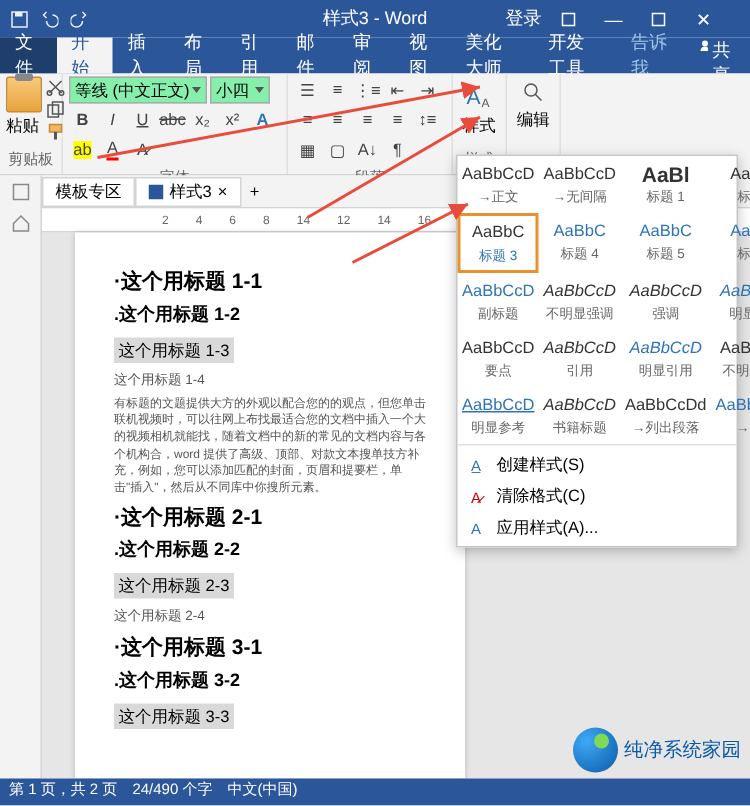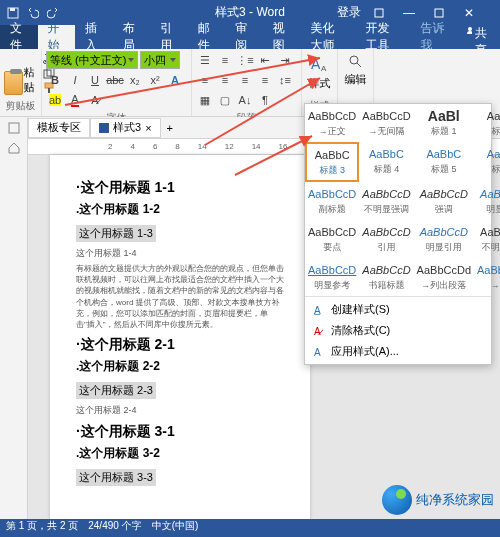--- a/index.html
+++ b/index.html
@@ -14,28 +14,28 @@
 .rtab{padding:0 10px;height:24px;display:flex;align-items:center}
 .rtab.file{background:#1e3e6e}
 .rtab.active{background:#f3f3f3;color:#2b579a}
 .rtab.tell{color:#9ec3e6}
 .share-btn{margin-left:auto;padding:0 8px;display:flex;align-items:flex-start;gap:3px}
 .ribbon{height:68px;background:#f3f3f3;border-bottom:1px solid #d4d4d4;display:flex;font-size:11px;position:relative}
 .rgroup{border-right:1px solid #e0e0e0;padding:2px 4px;display:flex;flex-direction:column;justify-content:space-between}
 .rgroup-label{text-align:center;color:#666;font-size:10px;padding-bottom:1px}
 .clip{width:42px}
 .clip-main{display:flex;gap:2px}
-.paste-btn{display:flex;flex-direction:row;align-items:flex-end;gap:1px}
+.paste-btn{display:flex;flex-direction:column;align-items:flex-start;gap:1px}
 .paste-ic{width:24px;height:24px;background:linear-gradient(#f9c97a,#e8a23d);border:1px solid #c88a2a;border-radius:2px;position:relative}
 .paste-ic::before{content:"";position:absolute;top:-3px;left:5px;width:12px;height:5px;background:#888;border-radius:2px}
 .clip-side{display:flex;flex-direction:column;gap:1px}
 .sm-ic{width:14px;height:14px;display:inline-block}
 .font-grp{width:150px}
 .font-row{display:flex;gap:2px;align-items:center;margin-bottom:2px}
-.font-sel{height:18px;border:1px solid #ababab;background:#84cc16;padding:0 3px;font-size:11px;display:flex;align-items:center;justify-content:space-between}
+.font-sel{height:18px;border:1px solid #ababab;background:#86efac;padding:0 3px;font-size:11px;display:flex;align-items:center;justify-content:space-between}
 .dd{width:0;height:0;border-left:3px solid transparent;border-right:3px solid transparent;border-top:4px solid #555}
 .fb{width:18px;height:18px;display:inline-flex;align-items:center;justify-content:center;color:#444}
 .para-grp{width:110px}
 .style-grp{width:36px}
 .style-btn{display:flex;flex-direction:column;align-items:center;gap:1px;padding-top:2px}
 .edit-grp{width:36px}
 .docarea{position:absolute;top:117px;left:0;right:0;bottom:18px;background:#e6e6e6;display:flex}
 .side{width:28px;background:#f3f3f3;border-right:1px solid #d4d4d4;display:flex;flex-direction:column;align-items:center;padding-top:4px;gap:4px}
 .tabs-row{position:absolute;top:0;left:28px;right:0;height:22px;background:#f3f3f3;border-bottom:1px solid #d4d4d4;display:flex;align-items:center;font-size:11px}
 .doc-tab{padding:0 8px;height:20px;display:flex;align-items:center;gap:4px;border:1px solid #d4d4d4;background:#fff}

